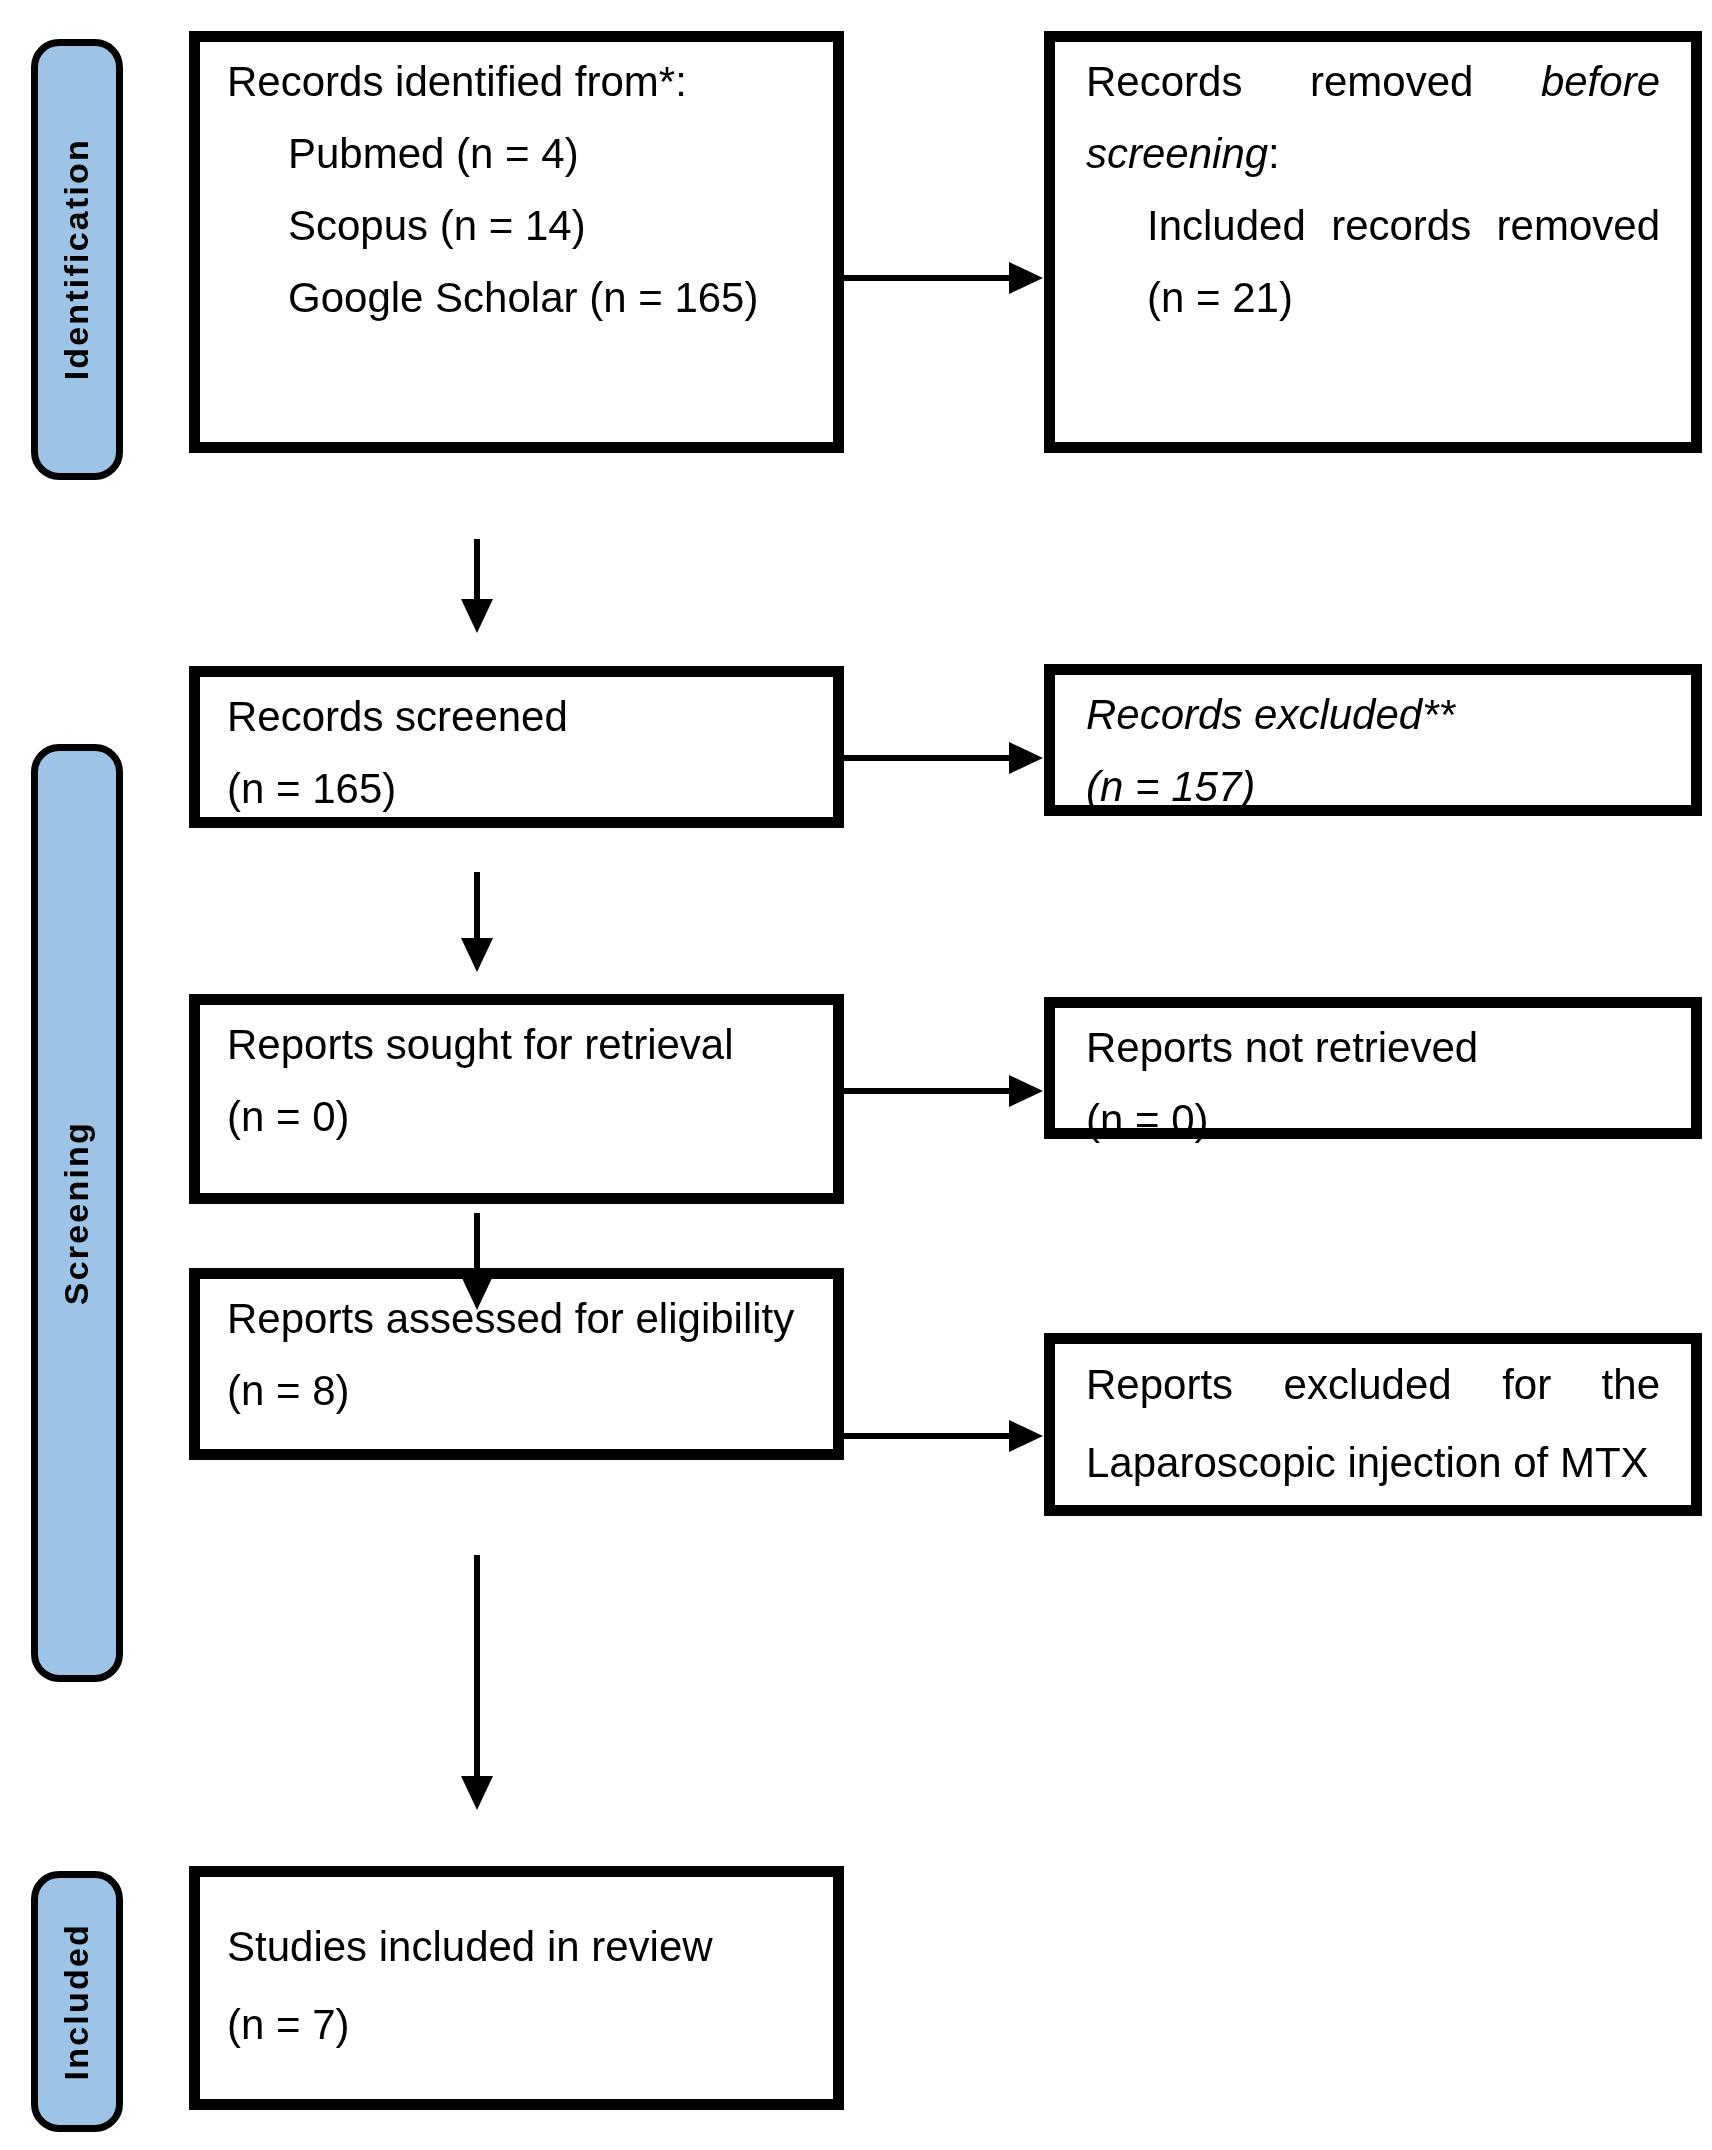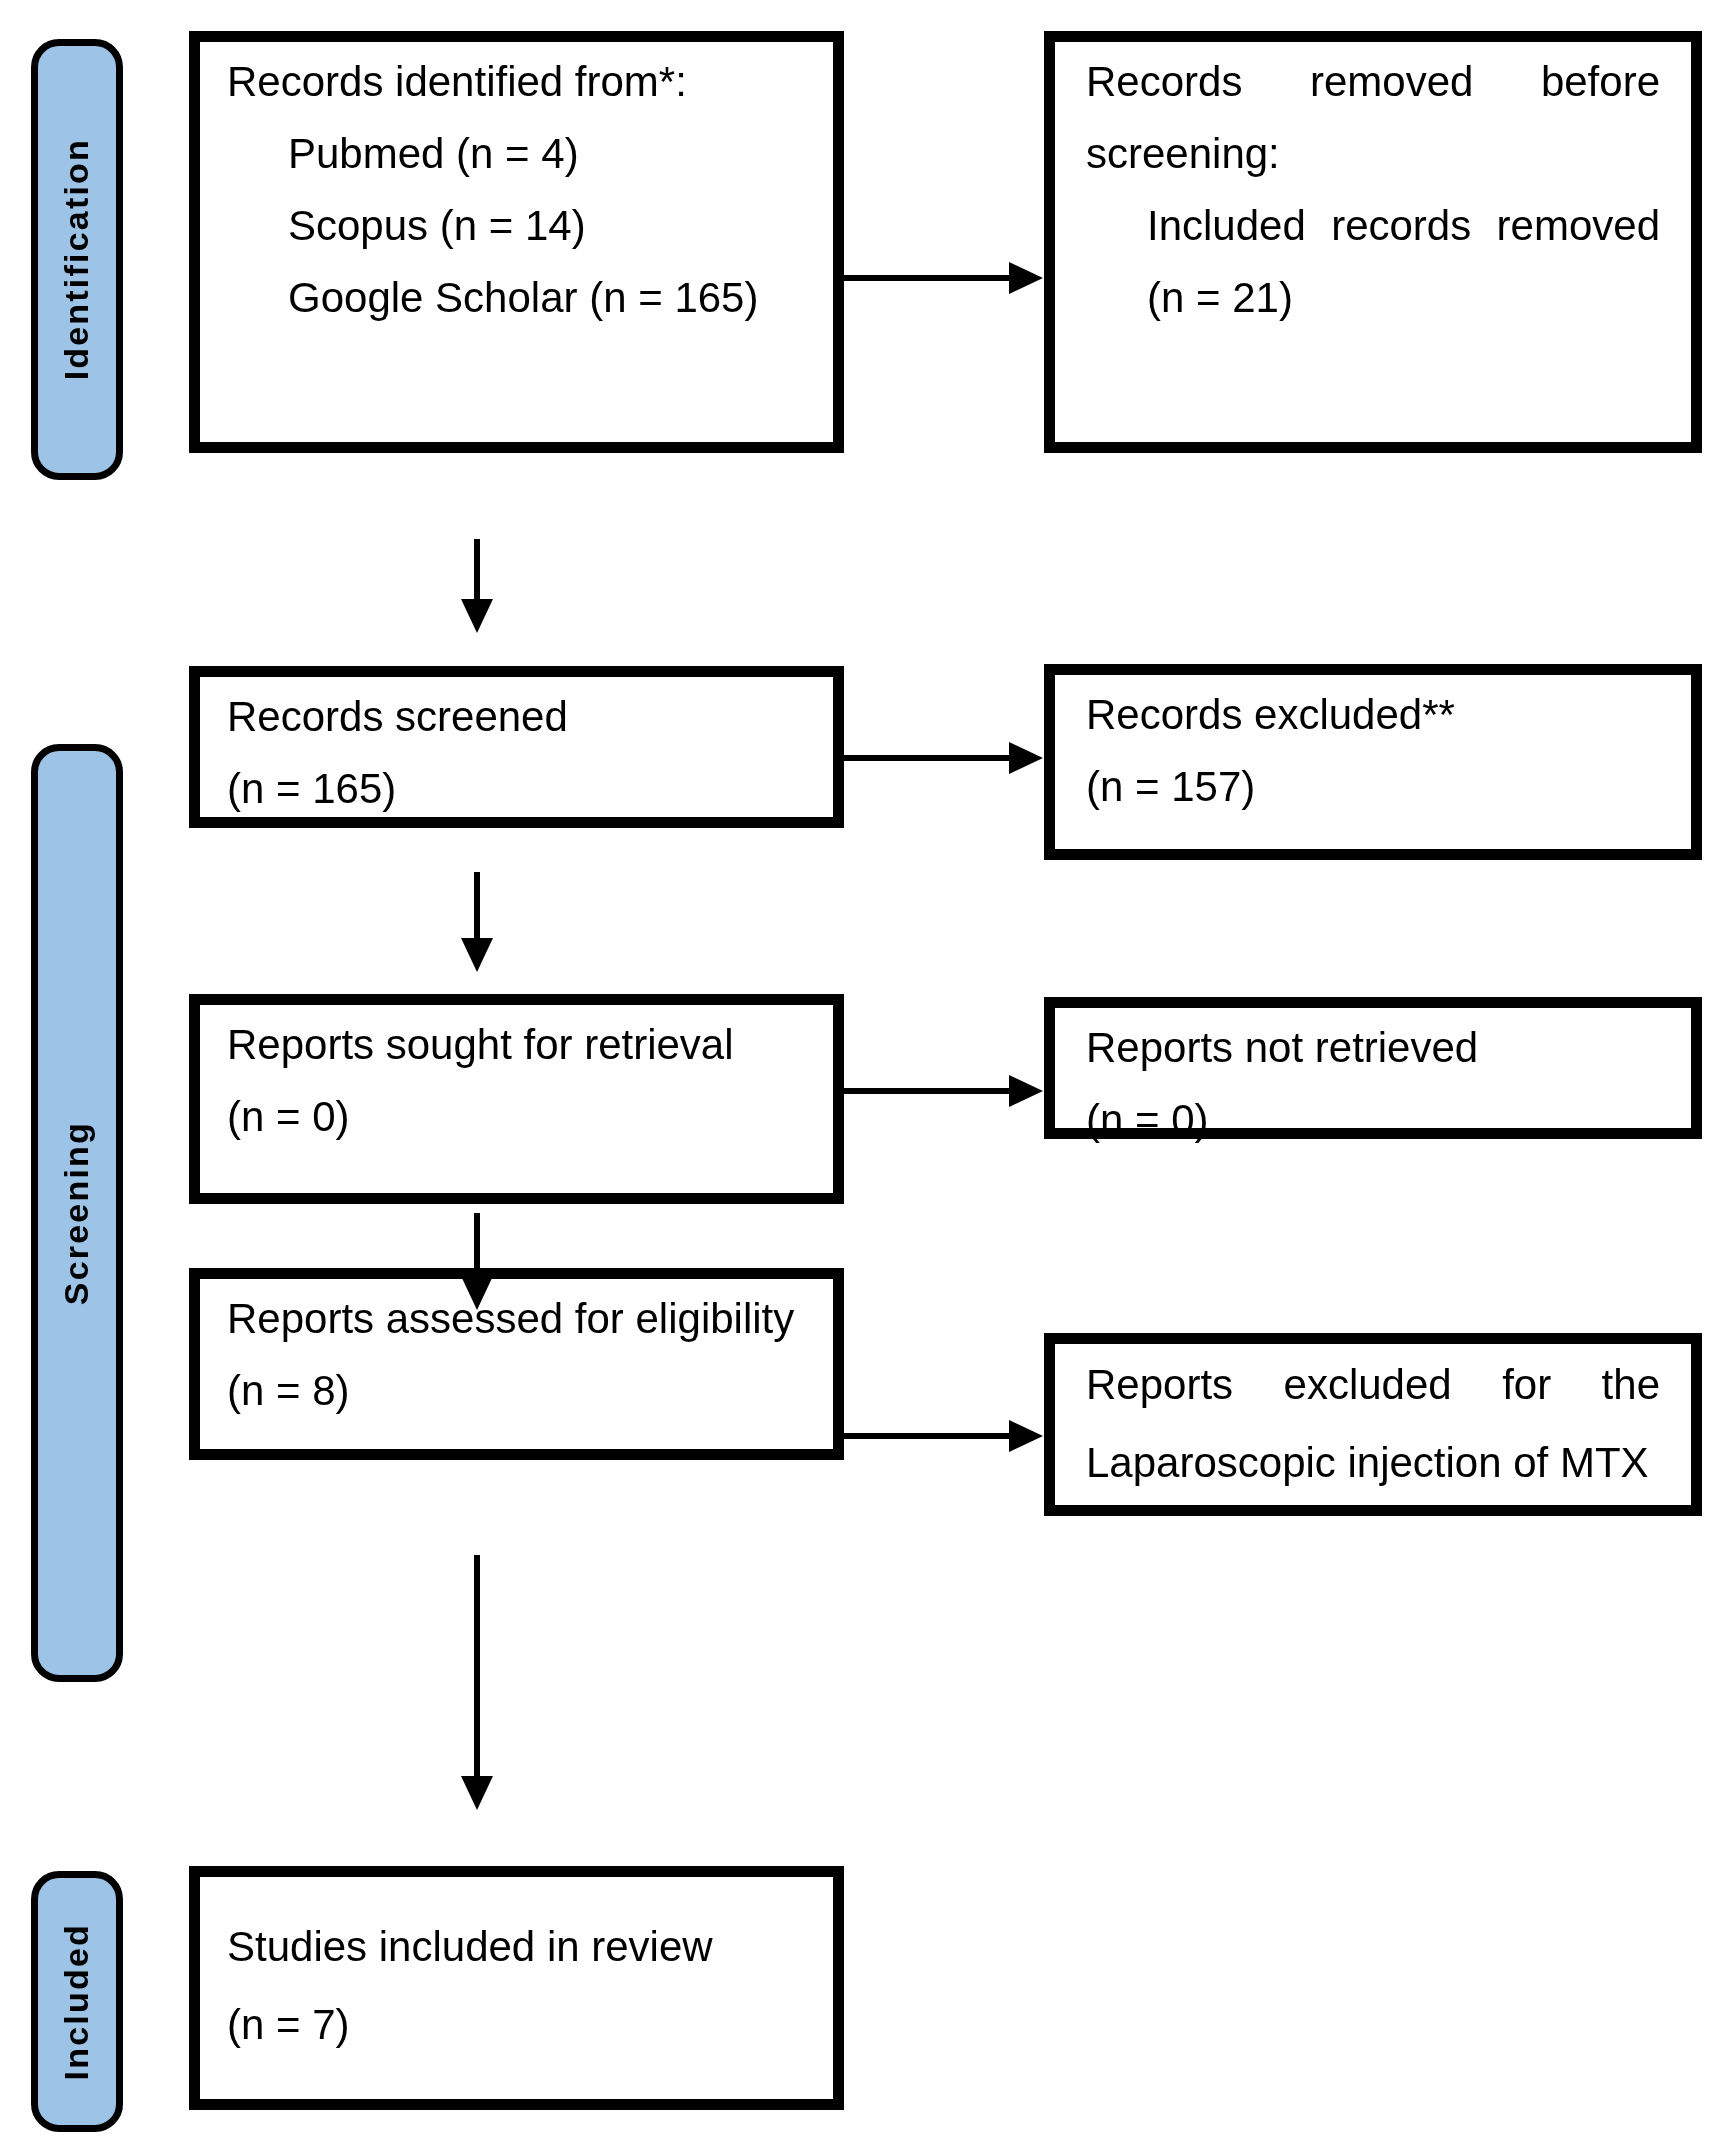--- a/index.html
+++ b/index.html
@@ -14,21 +14,21 @@
 
   
   .box{position:absolute;background:#fff;border:11px solid #000;box-sizing:border-box;
        font-size:42px;line-height:72px;padding:4.4px 29px 0 27px;}
   .box.left{left:189px;width:655px;}
   .box.right{left:1044px;width:658px;padding-left:31px;padding-right:31px;}
   .line{white-space:nowrap;}
   .indent{padding-left:61px;}
   .jrow{display:flex;justify-content:space-between;}
   .jrow.indent{margin-left:61px;padding-left:0;}
-  .it{}
+  .it{font-style:italic;}
   .lh140{line-height:78px;}
 
   
   .v-arrow{position:absolute;width:5.6px;background:#000;}
   .v-arrow::after{content:"";position:absolute;top:100%;left:50%;transform:translateX(-50%);
                   width:0;height:0;border:16.7px solid transparent;border-bottom:0;border-top:34px solid #000;}
   .h-arrow{position:absolute;height:5.6px;background:#000;}
   .h-arrow::after{content:"";position:absolute;left:100%;top:50%;transform:translateY(-50%);
                   width:0;height:0;border:16.7px solid transparent;border-right:0;border-left:34px solid #000;}
 </style>
@@ -68,21 +68,21 @@
       <span>records</span>
       <span>removed</span>
     </div>
     <div class="line indent">(n = 21)</div>
   </div>
 
   <div class="box left" style="top:666px;height:162px;">
     <div class="line">Records screened</div>
     <div class="line">(n = 165)</div>
   </div>
-  <div class="box right" style="top:664px;height:196px;">
+  <div class="box right" style="top:664px;height:152px;font-style:italic;">
     <div class="line">Records excluded**</div>
     <div class="line">(n = 157)</div>
   </div>
 
   <div class="box left" style="top:994px;height:210px;">
     <div class="line">Reports sought for retrieval</div>
     <div class="line">(n = 0)</div>
   </div>
   <div class="box right" style="top:997px;height:142px;">
     <div class="line">Reports not retrieved</div>

